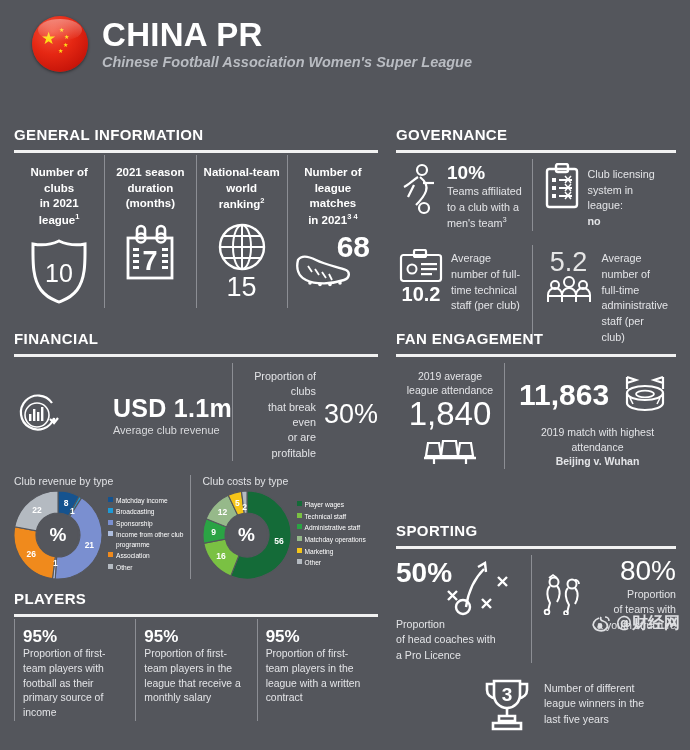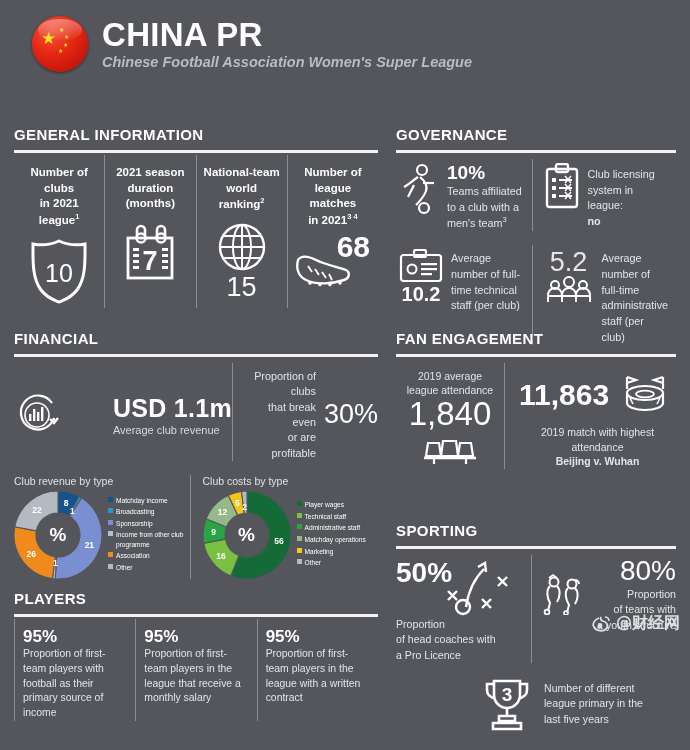--- a/index.html
+++ b/index.html
@@ -563,21 +563,21 @@
           <path d="M14 9 h-7 v6 a8 8 0 0 0 8 8" fill="none" stroke="#fff" stroke-width="2.6"></path>
           <path d="M40 9 h7 v6 a8 8 0 0 1 -8 8" fill="none" stroke="#fff" stroke-width="2.6"></path>
           <path d="M27 33 v8" fill="none" stroke="#fff" stroke-width="2.6"></path>
           <path d="M19 41 h16 v5 h-16 Z" fill="none" stroke="#fff" stroke-width="2.6"></path>
           <path d="M13 48 h28 v6 h-28 Z" fill="none" stroke="#fff" stroke-width="2.6"></path>
           <text x="27" y="26" font-family="Liberation Sans, sans-serif" font-size="19" font-weight="bold" fill="#fff" text-anchor="middle">3</text>
         </svg>
       </span>
       <div class="sp-txt">
         <span>Number of different</span><br>
-        <span>league primary in the</span><br>
+        <span>league winners in the</span><br>
         <span>last five years</span>
       </div>
     </div>
   </div>
 
   <div class="col-left" id="players">
     <div class="sec-title">PLAYERS</div>
     <div class="rule"></div>
     <div class="pl-row">
       <div class="pl-cell">

